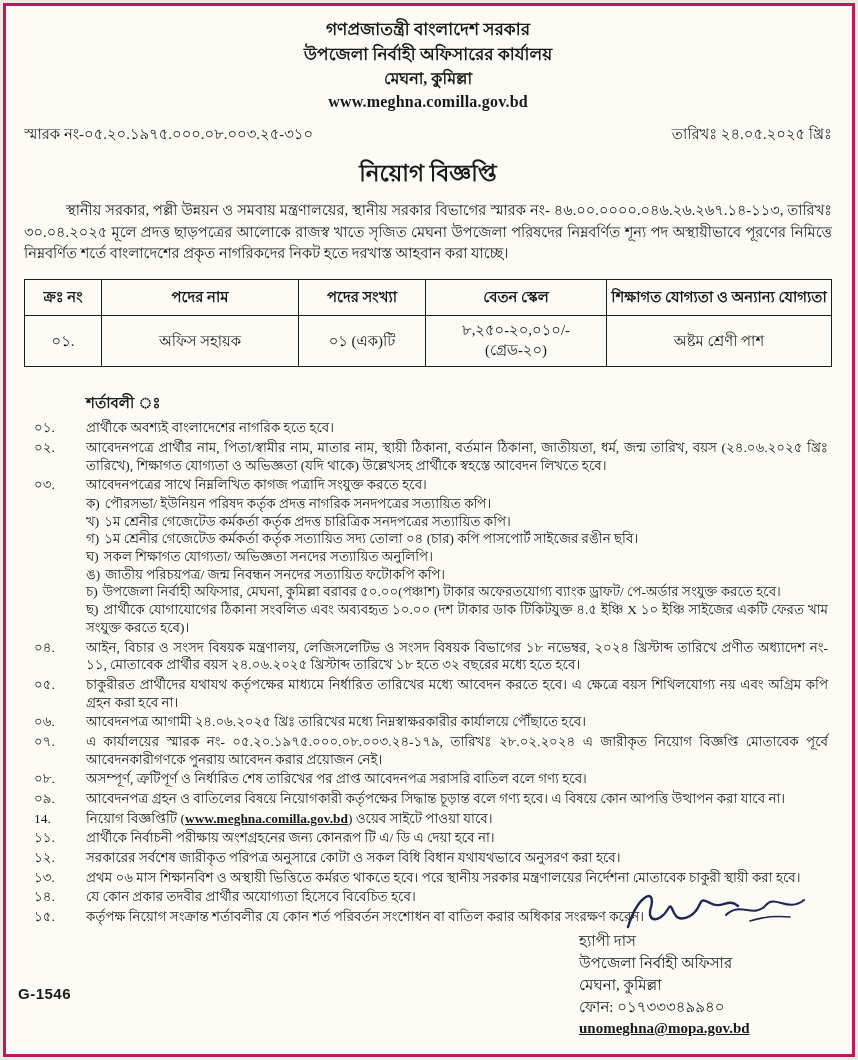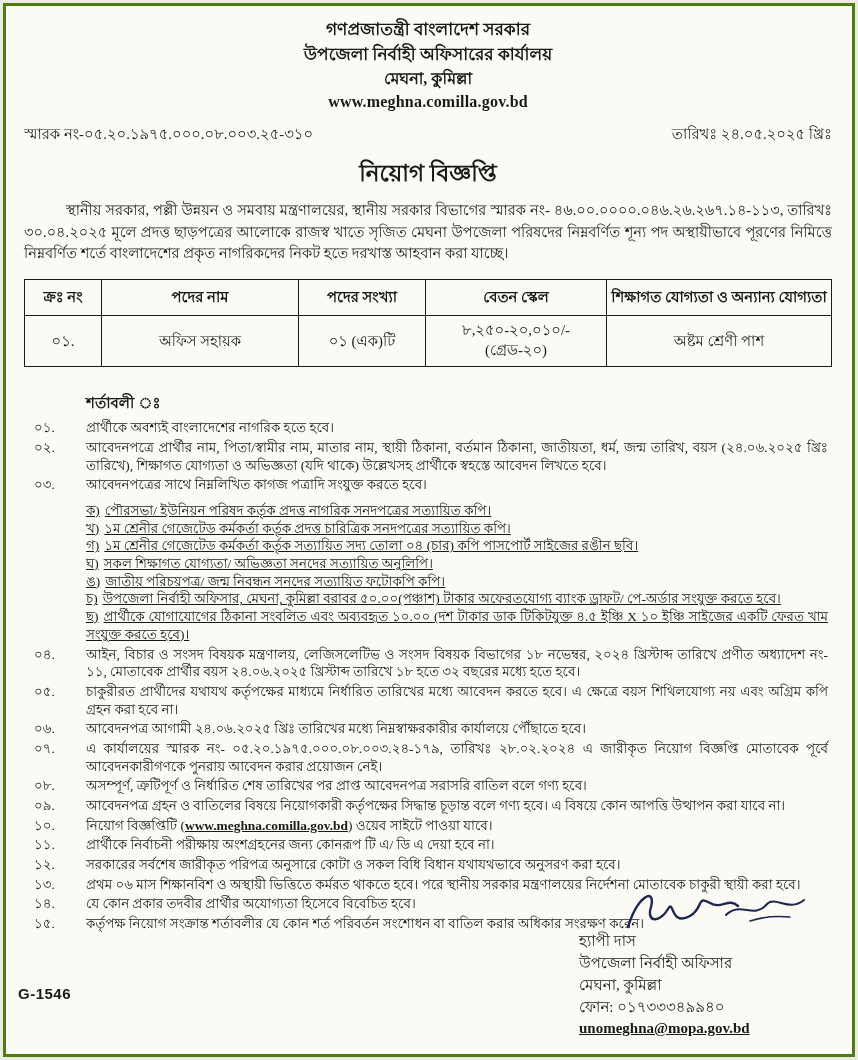--- a/index.html
+++ b/index.html
@@ -3,21 +3,21 @@
 <meta charset="utf-8">
 <style>
   html,body{margin:0;padding:0;}
   body{
     position:relative;width:858px;height:1060px;overflow:hidden;
     background:#eceae2;color:#191919;
     font-family:"Liberation Serif","DejaVu Serif",serif;
   }
   .frame{
     position:absolute;inset:3px;background:#fbfaf4;
-    border:3px solid #4d7c0f;
+    border:3px solid #be185d;
     padding:12px 20px 24px 18px;overflow:hidden;
   }
   
   .doc-header{text-align:center;line-height:1.45;}
   .h-gov,.h-office{font-size:17px;font-weight:700;}
   .h-loc{font-size:16px;font-weight:700;}
   .h-web{font-size:16px;font-weight:700;letter-spacing:.2px;}
   
   .memo-row{display:flex;justify-content:space-between;align-items:baseline;
     font-size:14.8px;margin-top:8px;}
@@ -33,21 +33,21 @@
   .post-table th{font-weight:700;}
   .col-serial{width:68px;}  .col-post{width:188px;}
   .col-count{width:118px;}  .col-pay{width:172px;}
   .pay-cell{white-space:pre-line;line-height:1.35;}
   
   .cond-heading{font-weight:700;font-size:15px;margin:24px 0 3px 62px;}
   .conds{margin-top:1px;}
   .cond{display:flex;font-size:13.4px;line-height:1.32;margin-bottom:2px;}
   .cond .cnum{flex:0 0 52px;padding-left:10px;}
   .cond .ctext{flex:1;text-align:justify;padding-right:4px;}
-  .sub{margin-top:8px;text-decoration:underline;}
+  .sub{margin-top:1px;}
   .subitem{text-align:justify;}
   .slabel{margin-right:5px;}
   .doclink{font-weight:700;text-decoration:underline;color:inherit;cursor:pointer;}
   
   .sign{position:absolute;right:11px;bottom:14px;width:262px;text-align:left;
     font-size:15px;line-height:1.45;}
   .sig-scribble{display:block;margin:0 auto -8px;}
   .sign-name{font-weight:400;}
   .sign-email{display:inline-block;font-weight:700;text-decoration:underline;cursor:pointer;}
   
@@ -152,21 +152,21 @@
       <span class="cnum">০৮.</span>
       <div class="ctext">অসম্পূর্ণ, ত্রুটিপূর্ণ ও নির্ধারিত শেষ তারিখের পর প্রাপ্ত আবেদনপত্র সরাসরি বাতিল বলে গণ্য হবে।</div>
     </div>
 
     <div class="cond">
       <span class="cnum">০৯.</span>
       <div class="ctext">আবেদনপত্র গ্রহন ও বাতিলের বিষয়ে নিয়োগকারী কর্তৃপক্ষের সিদ্ধান্ত চূড়ান্ত বলে গণ্য হবে। এ বিষয়ে কোন আপত্তি উত্থাপন করা যাবে না।</div>
     </div>
 
     <div class="cond">
-      <span class="cnum">১০.</span>
+      <span class="cnum">14.</span>
       <div class="ctext">
         <span>নিয়োগ বিজ্ঞপ্তিটি (</span><a class="doclink">www.meghna.comilla.gov.bd</a><span>) ওয়েব সাইটে পাওয়া যাবে।</span>
       </div>
     </div>
 
     <div class="cond">
       <span class="cnum">১১.</span>
       <div class="ctext">প্রার্থীকে নির্বাচনী পরীক্ষায় অংশগ্রহনের জন্য কোনরূপ টি এ/ ডি এ দেয়া হবে না।</div>
     </div>
 

